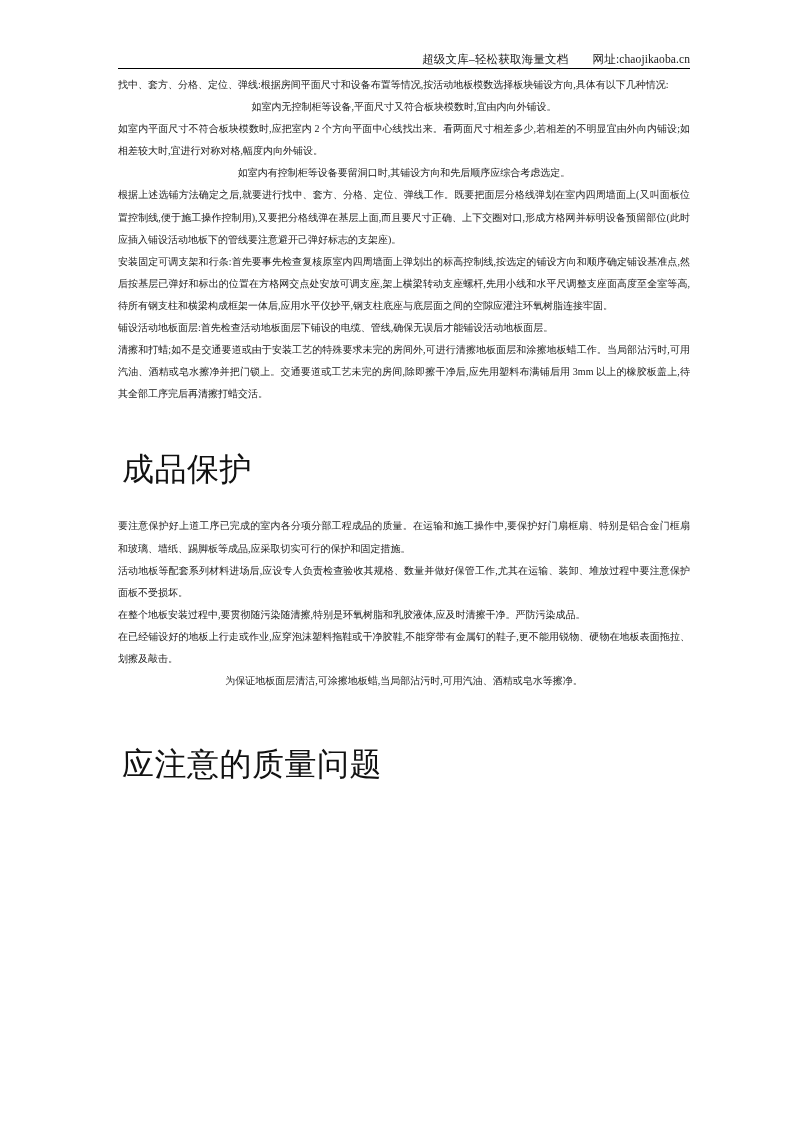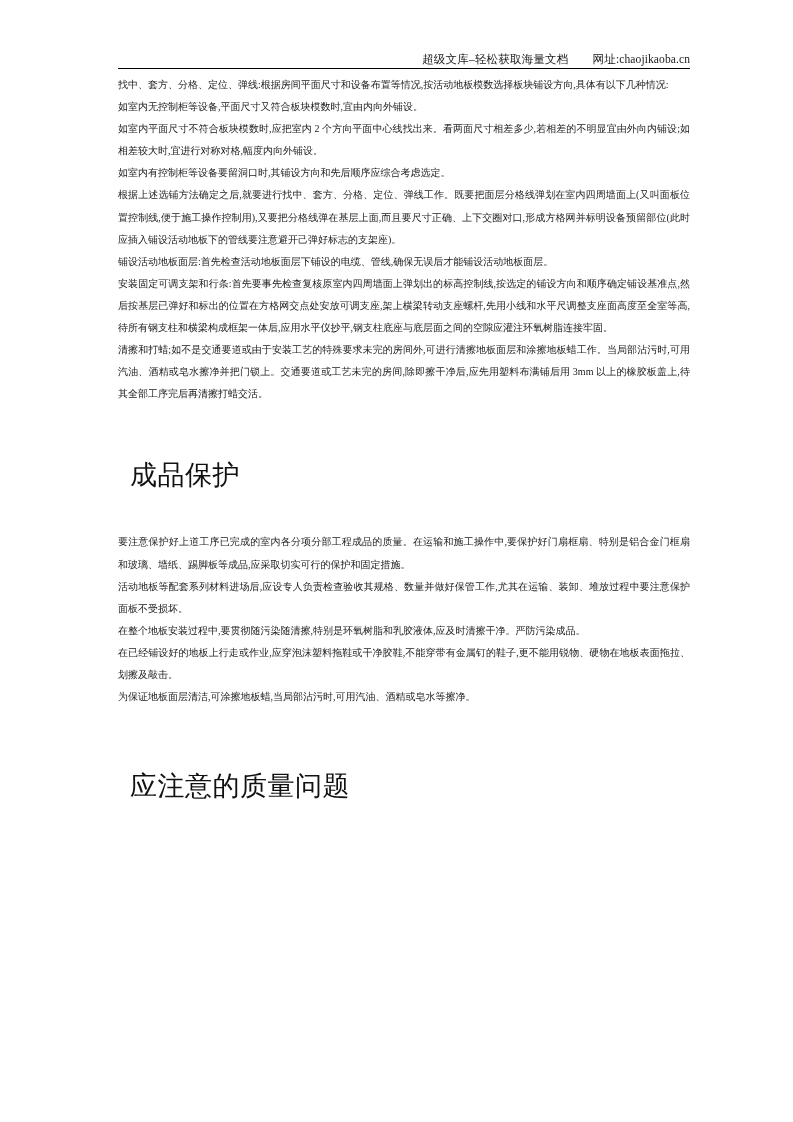--- a/index.html
+++ b/index.html
@@ -60,29 +60,29 @@
   .para {
     font-size: 10px;
     line-height: 22.1px;
     text-align: justify;
     text-justify: inter-ideograph;
     margin: 0;
     text-indent: 0;
     word-break: break-all;
     color: #1a1a1a;
   }
-  .para.nojust { text-align: left; }
+  .para.nojust { text-align: center; }
 
   
   h1.doc-heading {
-    font-family: Liberation Mono, monospace;
+    font-family: Liberation Sans, sans-serif;
     font-weight: normal;
-    font-size: 27px;
+    font-size: 32px;
     line-height: 40px;
-    margin: 12px;
+    margin: 4px;
     color: #111111;
     letter-spacing: 0.5px;
   }
   .gap-before-h1 { height: 40px; }
   .gap-after-h1  { height: 22px; }
   .gap-before-h2 { height: 48px; }
 </style>
 </head>
 <body>
 
@@ -94,22 +94,22 @@
         <span class="hdr-title">超级文库–轻松获取海量文档</span><span class="hdr-gap"></span><span class="hdr-url-label">网址:</span><span class="hdr-url">chaojikaoba.cn</span>
       </div>
       <hr class="header-rule">
     </div>
 
     <p class="para">找中、套方、分格、定位、弹线:根据房间平面尺寸和设备布置等情况,按活动地板模数选择板块铺设方向,具体有以下几种情况:</p>
     <p class="para nojust">如室内无控制柜等设备,平面尺寸又符合板块模数时,宜由内向外铺设。</p>
     <p class="para">如室内平面尺寸不符合板块模数时,应把室内 2 个方向平面中心线找出来。看两面尺寸相差多少,若相差的不明显宜由外向内铺设;如相差较大时,宜进行对称对格,幅度内向外铺设。</p>
     <p class="para nojust">如室内有控制柜等设备要留洞口时,其铺设方向和先后顺序应综合考虑选定。</p>
     <p class="para">根据上述选铺方法确定之后,就要进行找中、套方、分格、定位、弹线工作。既要把面层分格线弹划在室内四周墙面上(又叫面板位置控制线,便于施工操作控制用),又要把分格线弹在基层上面,而且要尺寸正确、上下交圈对口,形成方格网并标明设备预留部位(此时应插入铺设活动地板下的管线要注意避开己弹好标志的支架座)。</p>
+    <p class="para">安装固定可调支架和行条:首先要事先检查复核原室内四周墙面上弹划出的标高控制线,按选定的铺设方向和顺序确定铺设基准点,然后按基层已弹好和标出的位置在方格网交点处安放可调支座,架上横梁转动支座螺杆,先用小线和水平尺调整支座面高度至全室等高,待所有钢支柱和横梁构成框架一体后,应用水平仪抄平,钢支柱底座与底层面之间的空隙应灌注环氧树脂连接牢固。</p>
     <p class="para">铺设活动地板面层:首先检查活动地板面层下铺设的电缆、管线,确保无误后才能铺设活动地板面层。</p>
-    <p class="para">安装固定可调支架和行条:首先要事先检查复核原室内四周墙面上弹划出的标高控制线,按选定的铺设方向和顺序确定铺设基准点,然后按基层已弹好和标出的位置在方格网交点处安放可调支座,架上横梁转动支座螺杆,先用小线和水平尺调整支座面高度至全室等高,待所有钢支柱和横梁构成框架一体后,应用水平仪抄平,钢支柱底座与底层面之间的空隙应灌注环氧树脂连接牢固。</p>
     <p class="para">清擦和打蜡;如不是交通要道或由于安装工艺的特殊要求未完的房间外,可进行清擦地板面层和涂擦地板蜡工作。当局部沾污时,可用汽油、酒精或皂水擦净并把门锁上。交通要道或工艺未完的房间,除即擦干净后,应先用塑料布满铺后用 3mm 以上的橡胶板盖上,待其全部工序完后再清擦打蜡交活。</p>
 
     <div class="gap-before-h1"></div>
     <h1 class="doc-heading">成品保护</h1>
     <div class="gap-after-h1"></div>
 
     <p class="para">要注意保护好上道工序已完成的室内各分项分部工程成品的质量。在运输和施工操作中,要保护好门扇框扇、特别是铝合金门框扇和玻璃、墙纸、踢脚板等成品,应采取切实可行的保护和固定措施。</p>
     <p class="para">活动地板等配套系列材料进场后,应设专人负责检查验收其规格、数量并做好保管工作,尤其在运输、装卸、堆放过程中要注意保护面板不受损坏。</p>
     <p class="para">在整个地板安装过程中,要贯彻随污染随清擦,特别是环氧树脂和乳胶液体,应及时清擦干净。严防污染成品。</p>
     <p class="para">在已经铺设好的地板上行走或作业,应穿泡沫塑料拖鞋或干净胶鞋,不能穿带有金属钉的鞋子,更不能用锐物、硬物在地板表面拖拉、划擦及敲击。</p>

